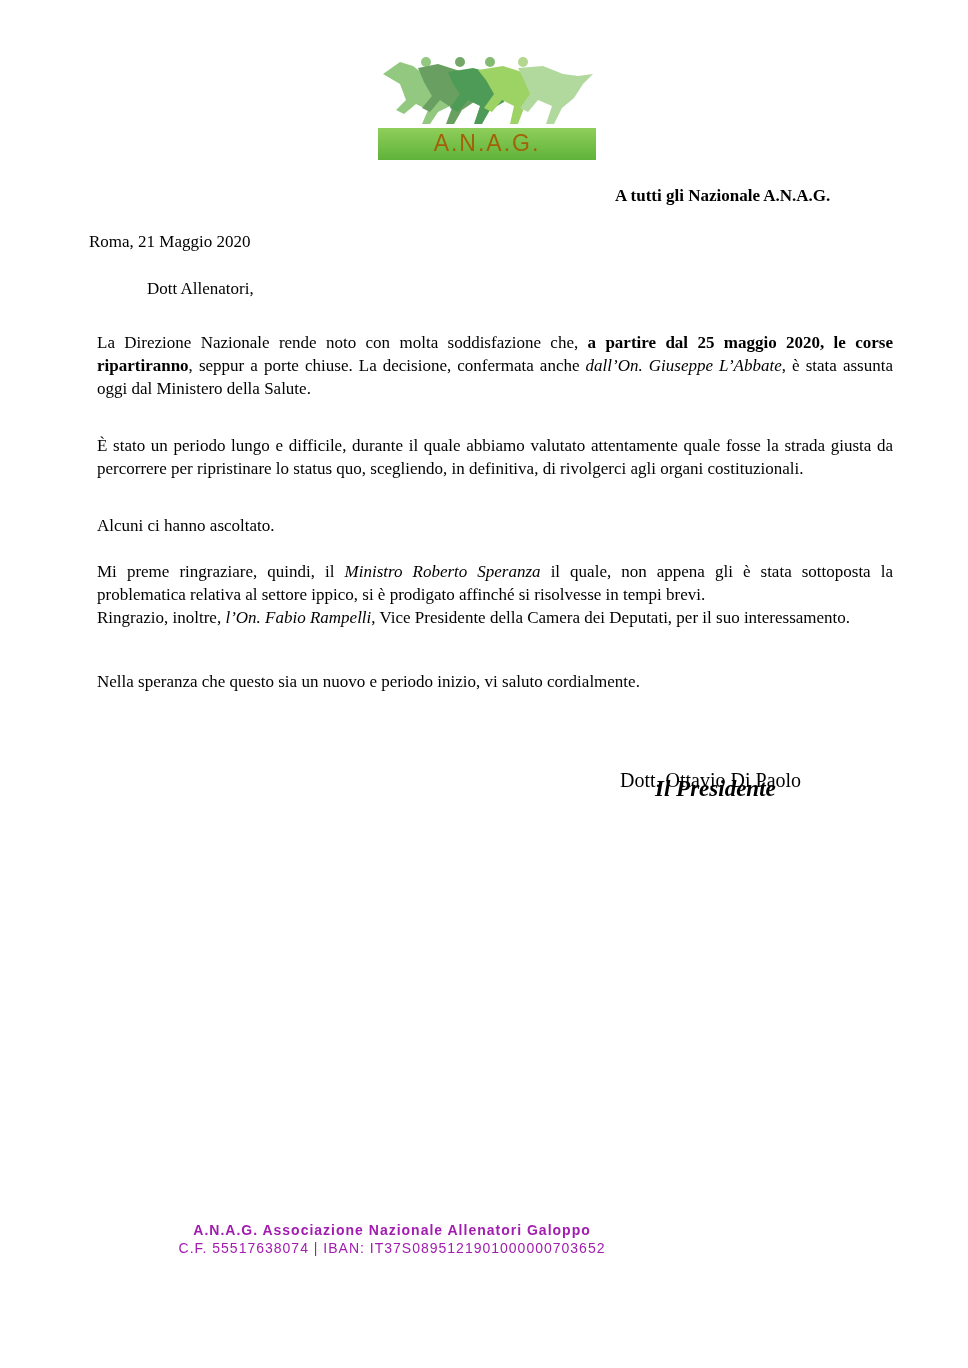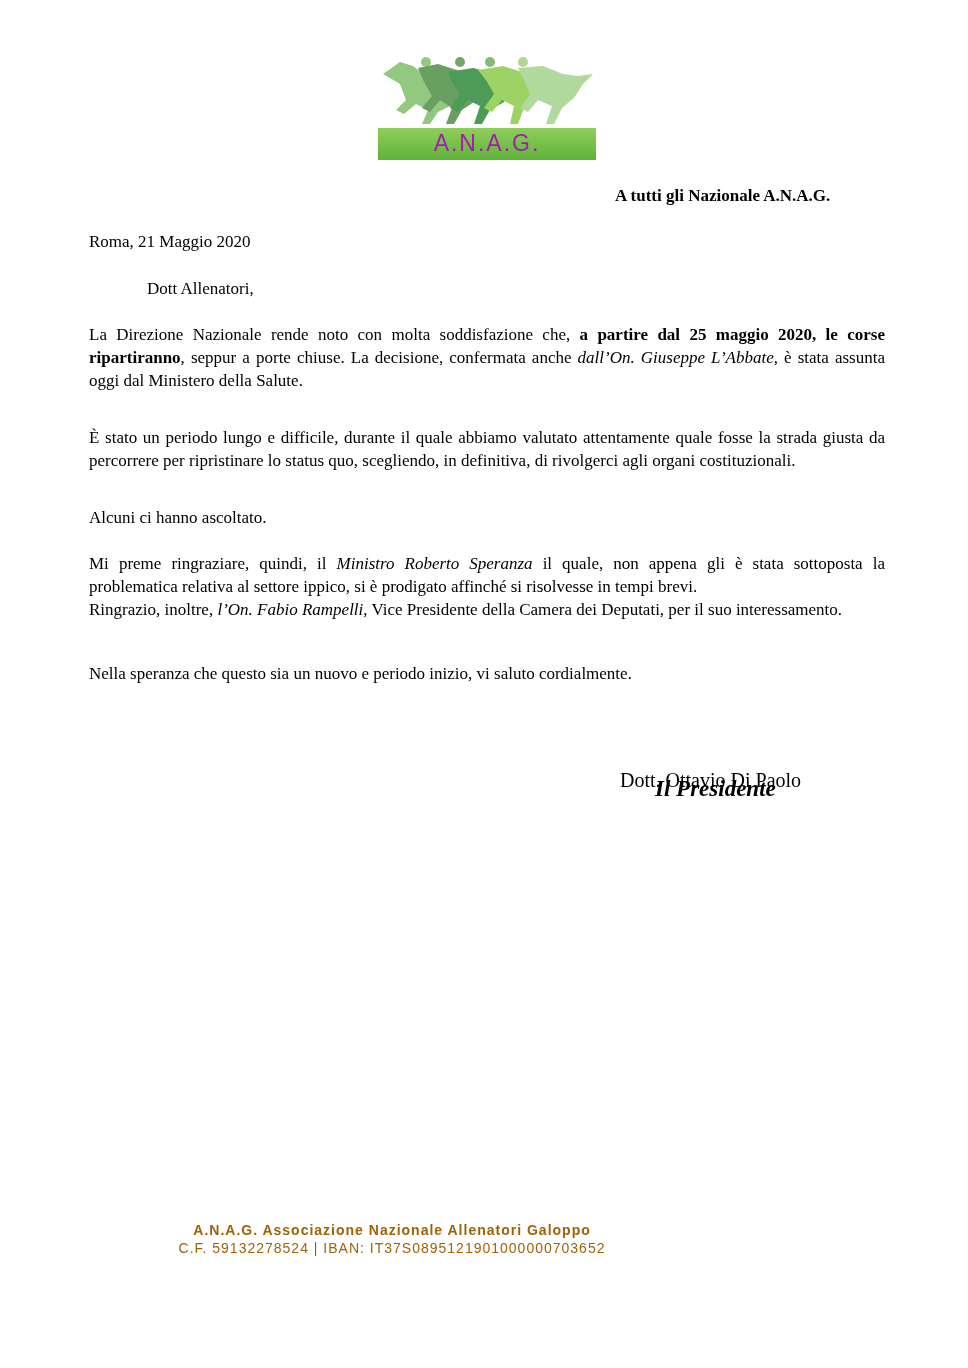--- a/index.html
+++ b/index.html
@@ -2,38 +2,38 @@
 <html><head>
 <meta charset="utf-8">
 <style>
   html, body { margin: 0; padding: 0; background: #ffffff; }
   body { width: 968px; height: 1368px; position: relative; overflow: hidden;
          font-family: "Liberation Serif", serif; color: #000; }
   .logo { position: absolute; left: 378px; top: 54px; width: 220px; height: 106px; }
   .logo-band { position: absolute; left: 0; top: 74px; width: 218px; height: 32px;
                background: linear-gradient(#8fce5a, #5fb33a); }
   .logo-text { position: absolute; left: 0; top: 76px; width: 218px; text-align: center;
-               font-family: "Liberation Sans", sans-serif; font-size: 23px; color: #a21caf;
+               font-family: "Liberation Sans", sans-serif; font-size: 23px; color: #a16207;
                letter-spacing: 2px; font-weight: normal; }
   .logo svg { position: absolute; left: 0; top: 0; }
   .recipient { position: absolute; left: 615px; top: 186px; font-size: 17px; font-weight: bold; }
   .date { position: absolute; left: 89px; top: 232px; font-size: 17px; }
   .salutation { position: absolute; left: 147px; top: 279px; font-size: 17px; }
   .para { position: absolute; left: 89px; width: 796px; font-size: 17px; line-height: 23px;
-          text-align: justify; margin: 0; }
+          text-align: justify; margin: 8px; }
   .p1 { top: 323px; }
   .p2 { top: 426px; }
   .p3 { top: 506px; }
   .p4 { top: 552px; }
   .p5 { top: 598px; }
   .p6 { top: 662px; }
   .sig-title { position: absolute; left: 655px; top: 776px; font-size: 23px; font-weight: bold; font-style: italic; }
   .sig-name { position: absolute; left: 620px; top: 769px; font-size: 20px; }
   .footer { position: absolute; left: 0; top: 1221px; width: 784px; text-align: center;
-            font-family: "Liberation Sans", sans-serif; color: #a16207; font-size: 14px; line-height: 18px; }
+            font-family: "Liberation Sans", sans-serif; color: #a21caf; font-size: 14px; line-height: 18px; }
   .footer .org { font-weight: bold; letter-spacing: 1px; font-size: 14px; }
   .footer .cf { letter-spacing: 1px; }
 </style>
 </head>
 <body>
 
 <div class="logo">
   <svg width="220" height="76" viewBox="0 0 220 76">
     <g opacity="0.85">
       <path d="M5,20 L22,8 L35,12 L48,22 L70,26 L80,40 L72,52 L60,58 L52,70 L44,70 L50,56 L38,50 L26,60 L18,56 L28,46 L22,30 Z" fill="#7fbf6a"></path>
@@ -71,14 +71,14 @@
   <span>Ringrazio, inoltre, </span><i>l’On. Fabio Rampelli</i><span>, Vice Presidente della Camera dei Deputati, per il suo interessamento.</span>
 </p>
 
 <p class="para p6">Nella speranza che questo sia un nuovo e periodo inizio, vi saluto cordialmente.</p>
 
 <div class="sig-title">Il Presidente</div>
 <div class="sig-name">Dott. Ottavio Di Paolo</div>
 
 <div class="footer">
   <div class="org">A.N.A.G. Associazione Nazionale Allenatori Galoppo</div>
-  <div class="cf">C.F. 59132278524 | IBAN: IT37S0895121901000000703652</div>
+  <div class="cf">C.F. 55517638074 | IBAN: IT37S0895121901000000703652</div>
 </div>
 
 </body></html>

